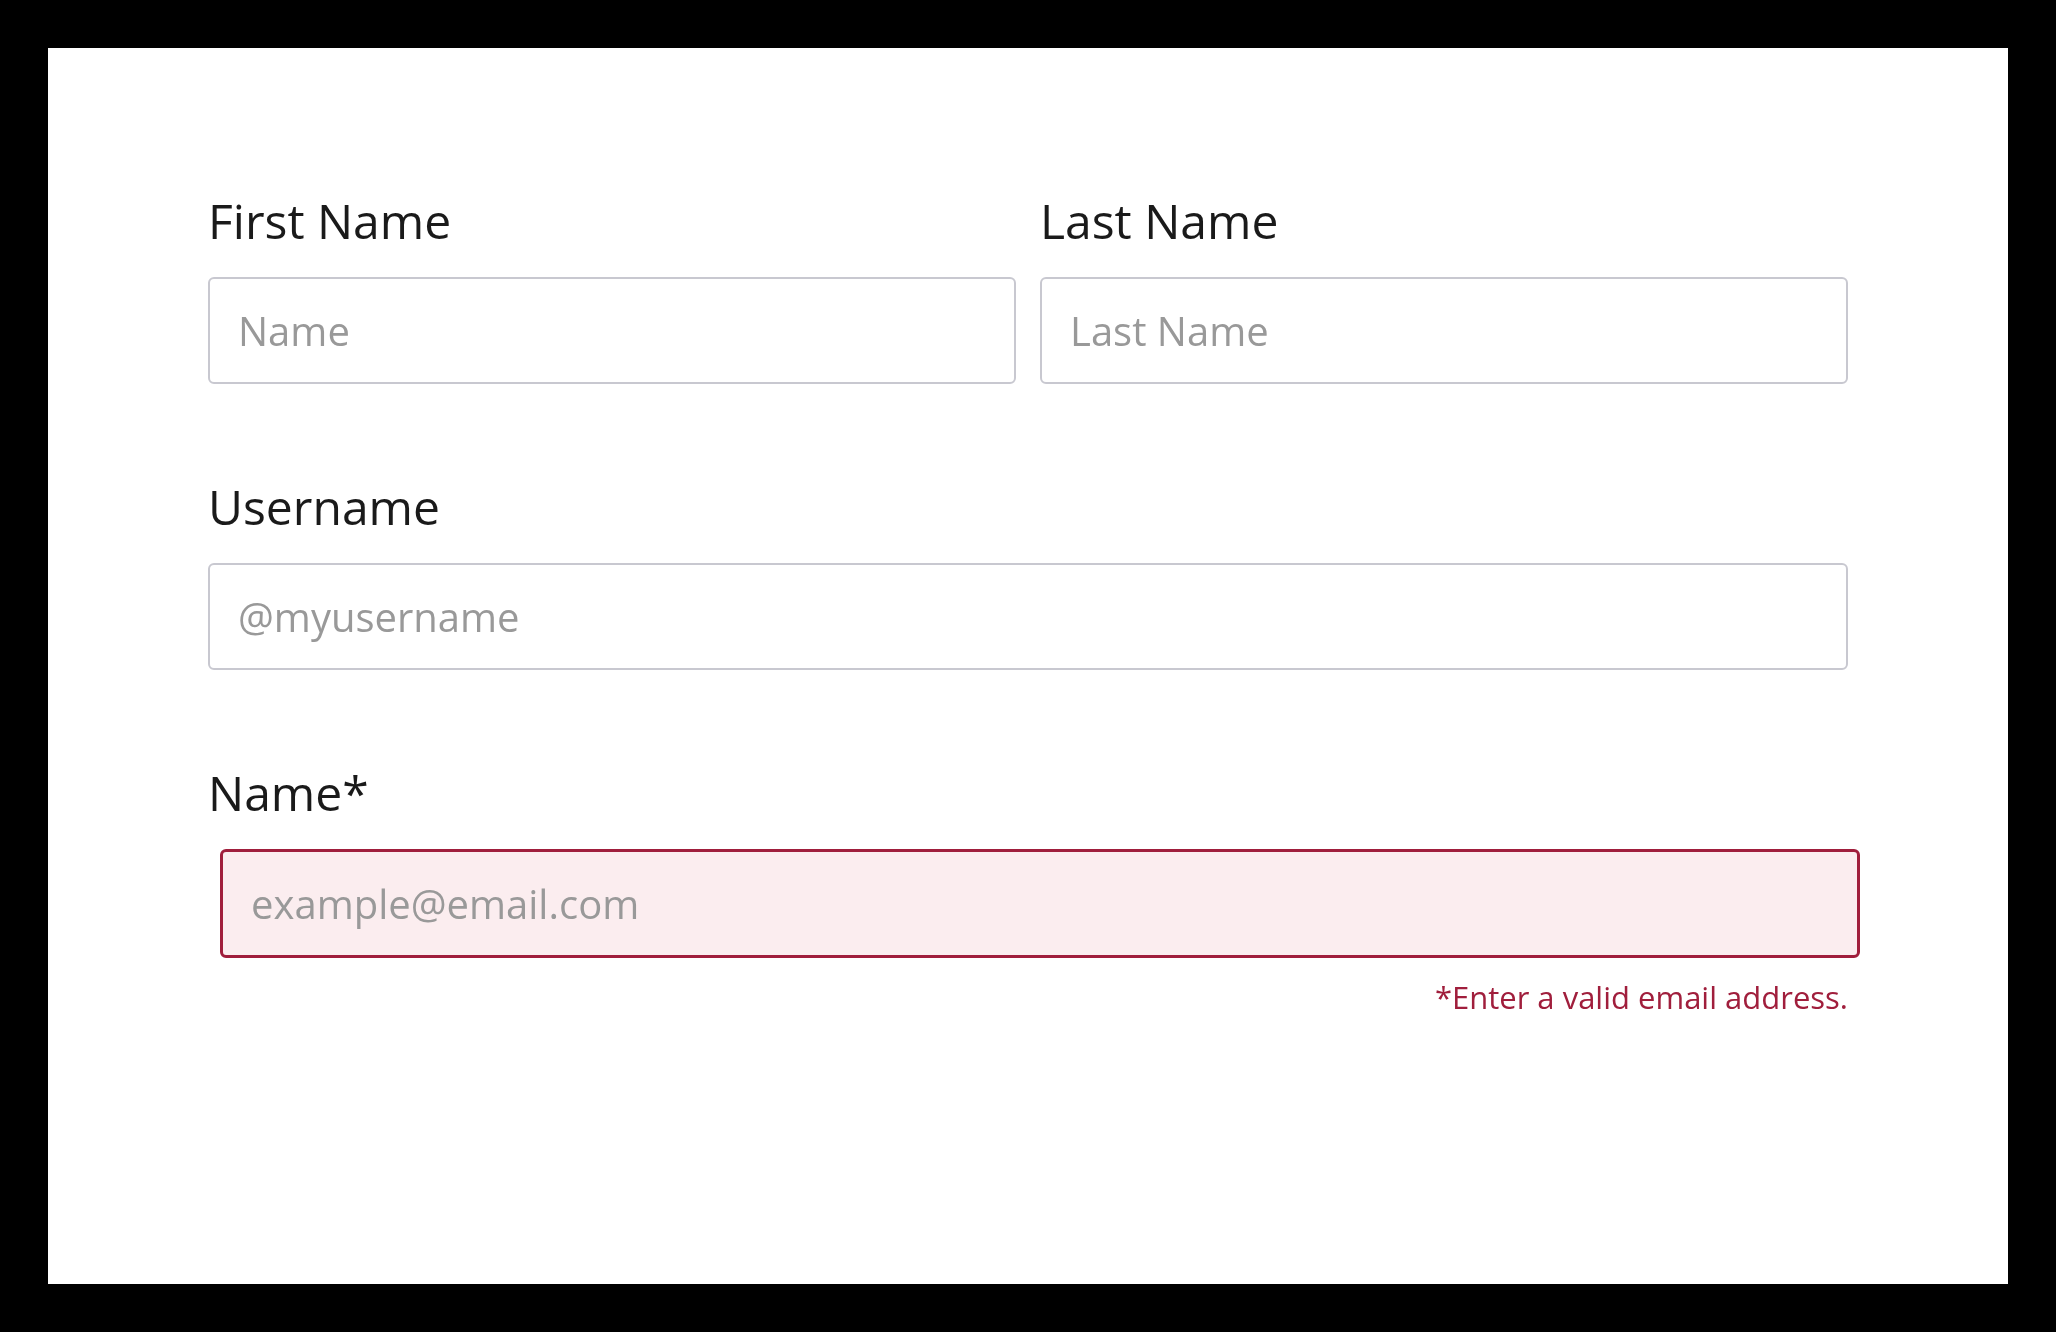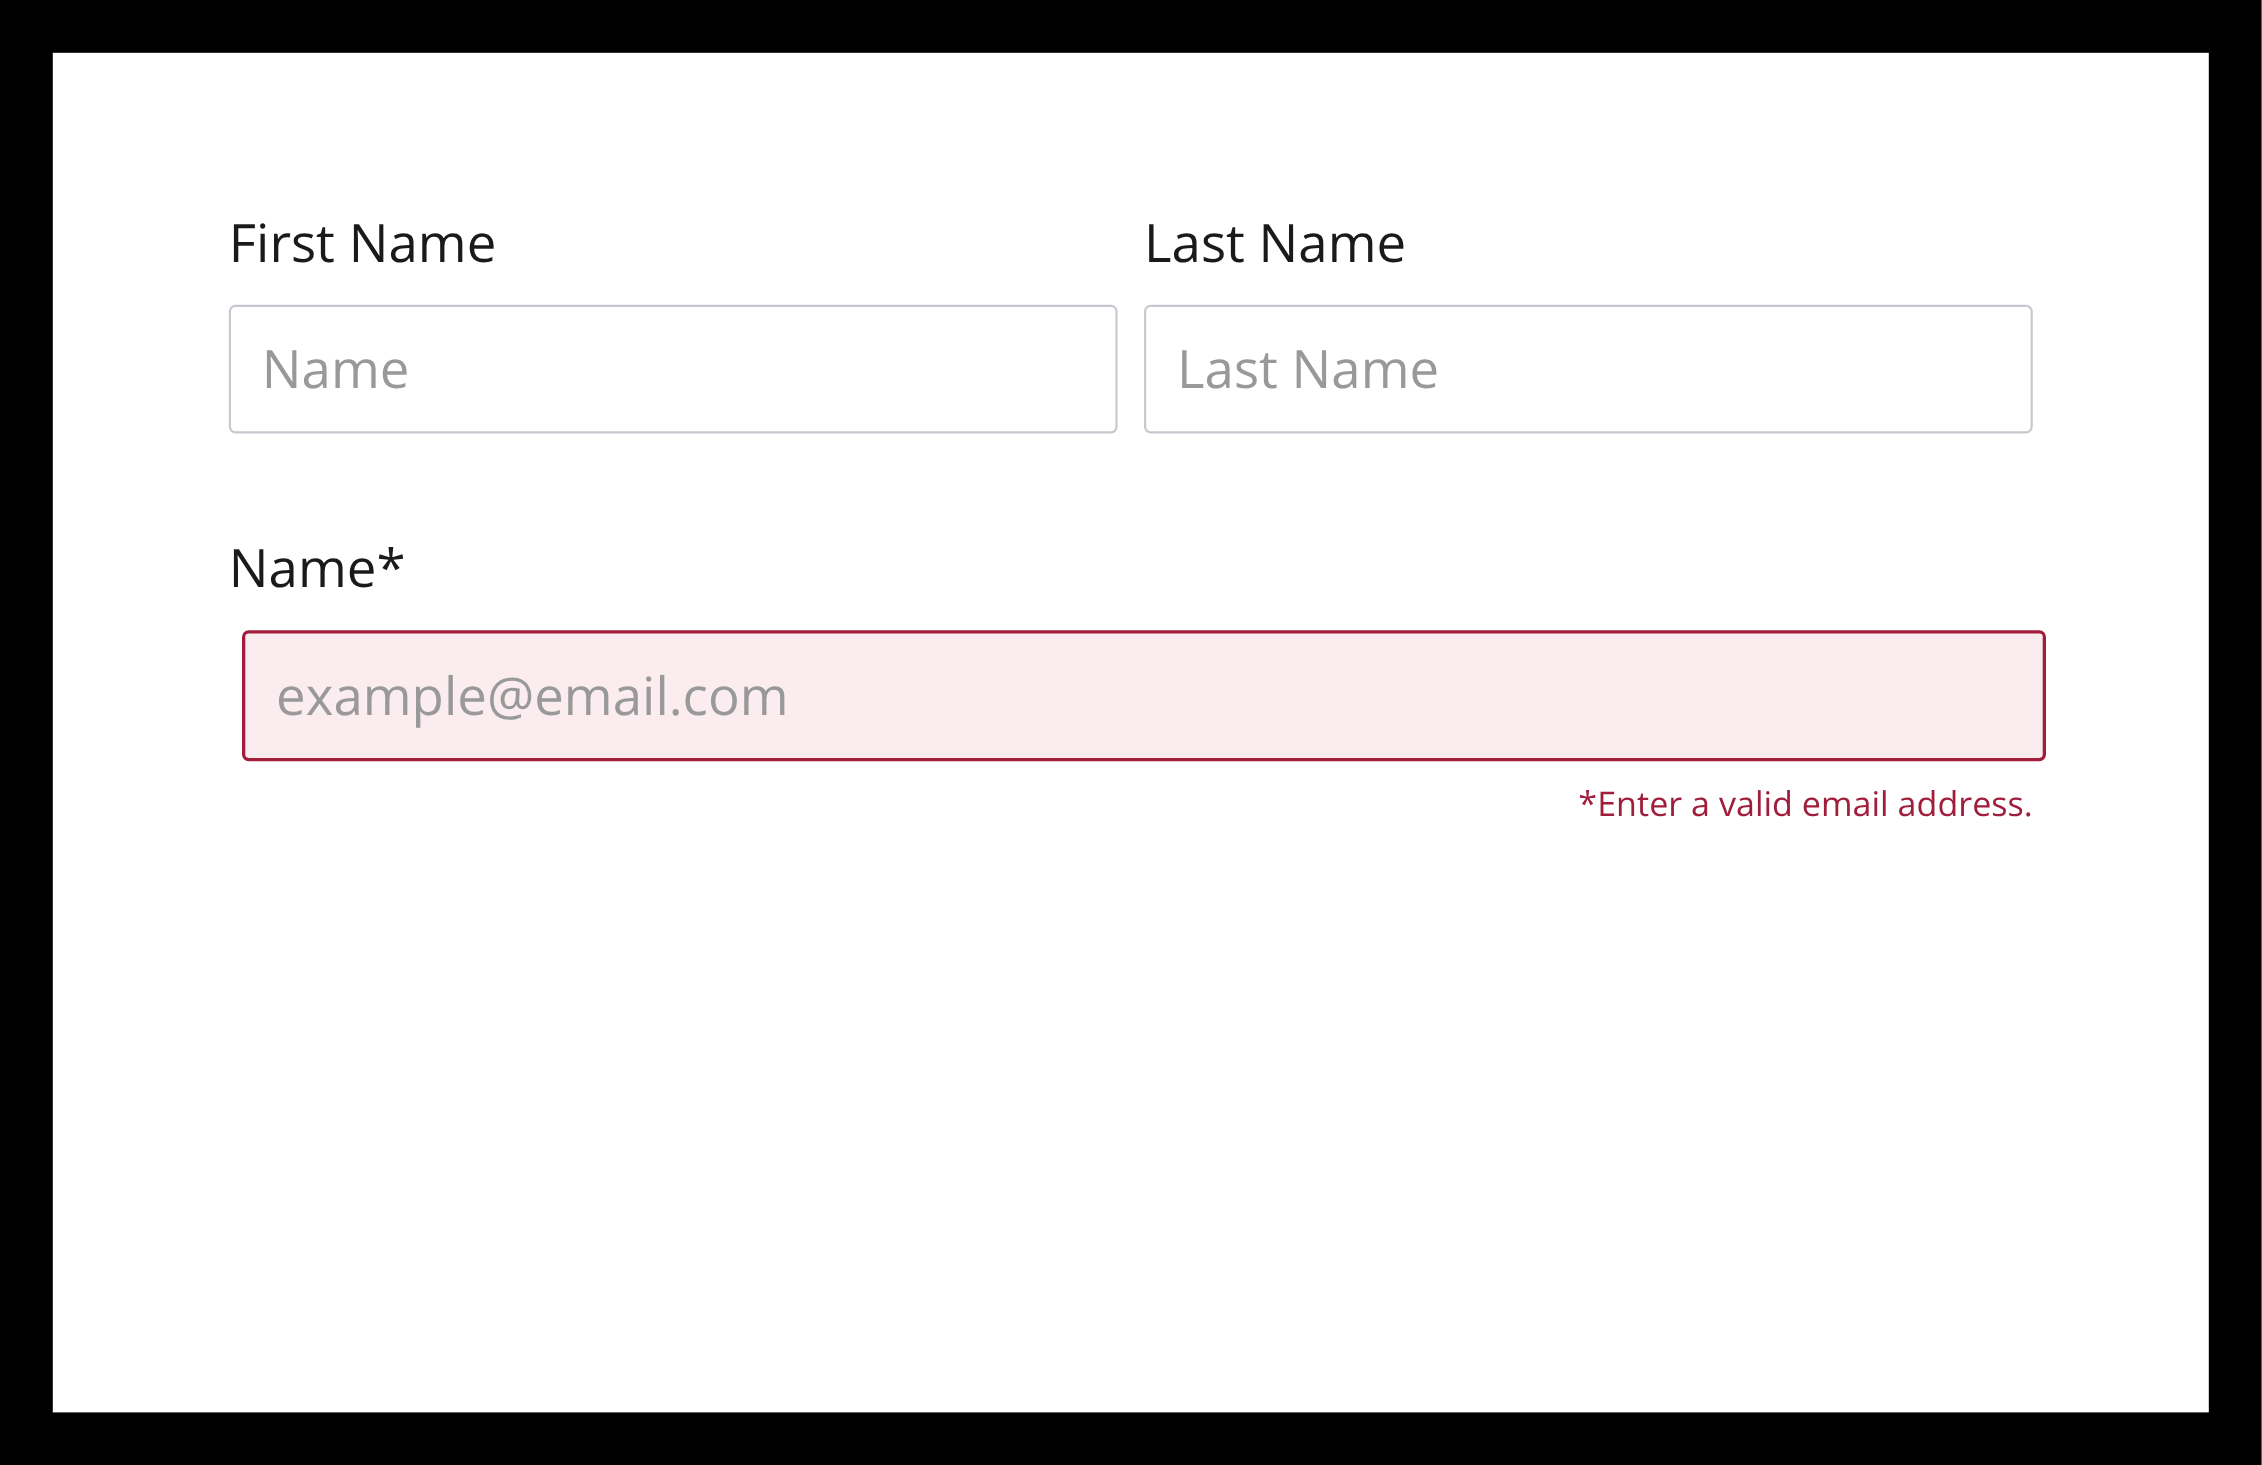--- a/index.html
+++ b/index.html
@@ -44,21 +44,21 @@
     label {
       font-size: 48px;
       color: #1a1a1a;
       margin-bottom: 24px;
       font-weight: 400;
     }
     
     input {
       width: 100%;
       padding: 24px 28px;
-      font-size: 48px;
+      font-size: 40px;
       font-family: inherit;
       border: 2px solid #c8c8d0;
       border-radius: 6px;
       background: #fff;
       color: #333;
       outline: none;
     }
     
     input::placeholder {
       color: #999;
@@ -91,20 +91,26 @@
     <div class="form-group">
       <label>First Name</label>
       <input type="text" placeholder="Name" style="">
     </div>
     <div class="form-group">
       <label>Last Name</label>
       <input type="text" placeholder="Last Name" style="">
     </div>
   </div>
 
+  <div class="form-row">
+    <div class="form-group full">
+      <label>Username</label>
+      <input type="text" placeholder="@myusername" style="">
+    </div>
+  </div>
 
   <div class="form-row email-section">
     <div class="form-group full">
       <label>Name*</label>
       <input type="email" class="error" placeholder="example@email.com" style="">
       <div class="error-message">*Enter a valid email address.</div>
     </div>
   </div>
 
 </div>

